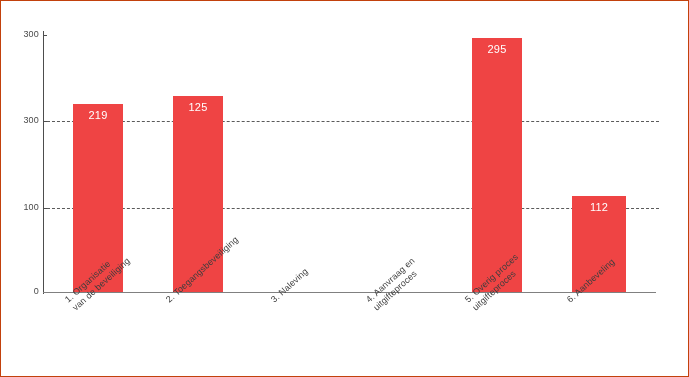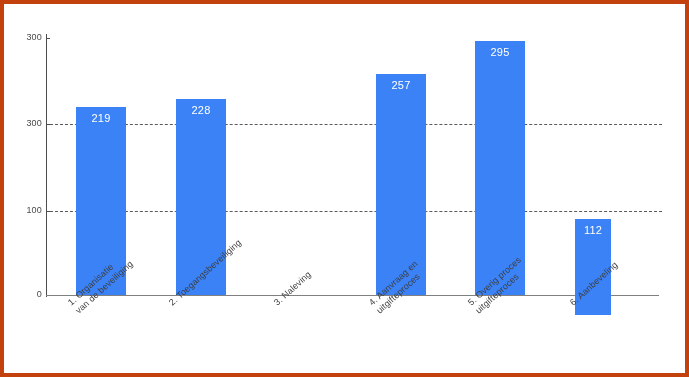--- a/index.html
+++ b/index.html
@@ -10,21 +10,21 @@
   }
   body {
     font-family: "Liberation Sans", sans-serif;
   }
   #screenshot {
     position: relative;
     width: 689px;
     height: 377px;
     box-sizing: border-box;
     background: #ffffff;
-    border: 4px solid #c2410c;
+    border: 1px solid #c2410c;
     overflow: hidden;
   }
   
   #chart-area {
     position: absolute;
     left: 0; top: 0;
     width: 685px;
     height: 373px;
   }
   
@@ -72,21 +72,21 @@
   .gridline {
     position: absolute;
     left: 46px;
     right: 27px;
     height: 0;
     border-top: 1px dashed #5a5a5a;
   }
   
   .bar {
     position: absolute;
-    background: #3b82f6;
+    background: #ef4444;
     box-sizing: border-box;
   }
   .bar-value {
     position: absolute;
     left: 0;
     right: 0;
     top: 5px;
     text-align: center;
     font-size: 11px;
     color: #ffffff;
@@ -134,29 +134,26 @@
       <div class="y-tick" style="top:-6px">0</div>
     </div>
 
     <div class="gridline" style="top:120px"></div>
     <div class="gridline" style="top:207px"></div>
 
     <div class="bar" style="left:72px;  width:50px; top:103px; height:188px;">
       <span class="bar-value">219</span>
     </div>
     <div class="bar" style="left:172px; width:50px; top:95px;  height:196px;">
-      <span class="bar-value">228</span>
-    </div>
-    <div class="bar" style="left:372px; width:50px; top:70px;  height:221px;">
-      <span class="bar-value">257</span>
+      <span class="bar-value">125</span>
     </div>
     <div class="bar" style="left:471px; width:50px; top:37px;  height:254px;">
       <span class="bar-value">295</span>
     </div>
-    <div class="bar" style="left:571px; width:36px; top:195px; height:96px;margin-top:20px;">
+    <div class="bar" style="left:571px; width:54px; top:195px; height:96px;">
       <span class="bar-value">112</span>
     </div>
 
     <div class="cat-label" style="left:62px">1. Organisatie
 van de beveiliging</div>
     <div class="cat-label" style="left:163px">2. Toegangsbeveiliging</div>
     <div class="cat-label" style="left:268px">3. Naleving</div>
     <div class="cat-label" style="left:363px">4. Aanvraag en
 uitgifteproces</div>
     <div class="cat-label" style="left:462px">5. Overig proces

